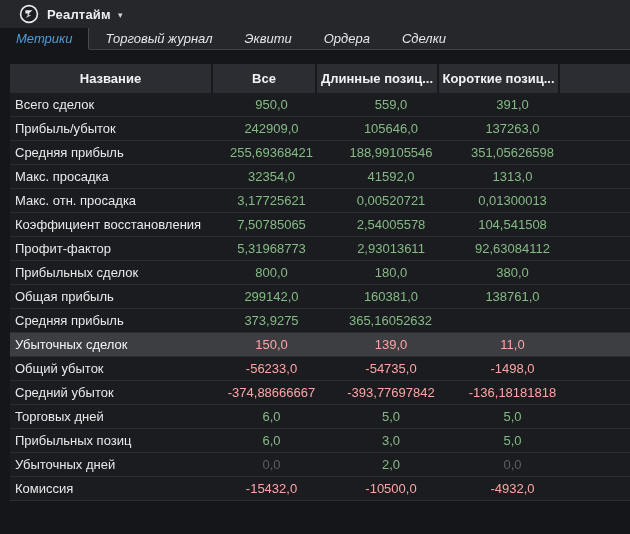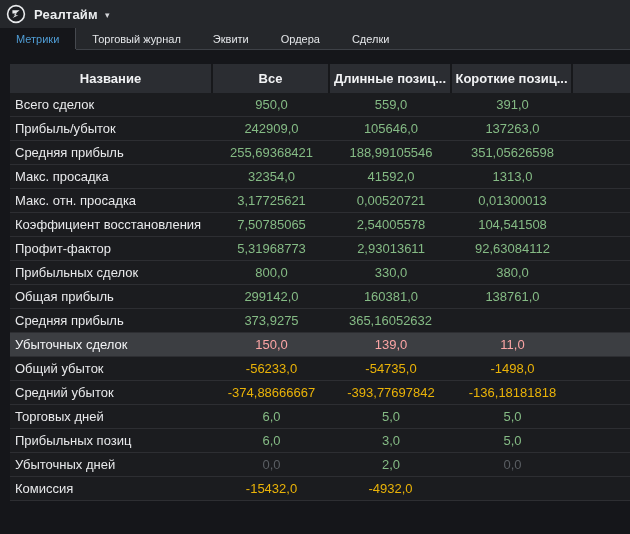--- a/index.html
+++ b/index.html
@@ -9,72 +9,72 @@
     background:#15161a;
     font-family:"Liberation Sans", sans-serif;
     overflow:hidden;
     position:relative;
   }
 
   
   .topbar {
     height:28px; background:#25272b;
     display:flex; align-items:center;
-    padding-left:6px;
+    padding-left:19px;
     text-align:center;
   }
   .realtime-btn { display:flex; align-items:center; cursor:default; }
   .logo-wrap { width:20px; height:20px; margin-right:8px; display:flex; align-items:center; }
   .app-title { color:#eceef0; font-size:13px; font-weight:bold; letter-spacing:.2px; }
   .caret { color:#d3d5d8; font-size:9px; margin-left:7px; padding-top:1px; }
 
   
   .tabbar {
     height:22px; background:#25272b;
     display:flex; align-items:stretch;
     border-bottom:1px solid #3e4147;
   }
   .tab {
-    padding:0 16px; font-size:11px; color:#e4e6e9;
-    display:flex; align-items:center; cursor:default; white-space:nowrap;
+    padding:0 16px; font-size:13px; color:#e4e6e9;
+    display:flex; align-items:center; cursor:default; white-space:nowrap;font-style:italic;
   }
   .tab.active {
     background:#15161a; color:#4f9cd4;
     border-right:1px solid #46494f;
     box-shadow:0 1px 0 #15161a;
   }
 
   
   .metrics-table { position:absolute; left:10px; top:64px; width:620px; }
   .thead { display:flex; height:29px; background:#2b2d32; }
   .th {
     display:flex; align-items:center; justify-content:center;
     font-size:13px; font-weight:bold; color:#f1f2f4;
     border-right:2px solid #17181b; white-space:nowrap; overflow:hidden;
   }
   .th:last-child { border-right:none; }
   .c-name  { width:203px; }
-  .c-all   { width:117px; }
+  .c-all   { width:104px; }
   .c-long  { width:122px; }
   .c-short { width:121px; }
   .c-extra { width:57px; flex:1 1 auto; }
 
   .row {
     display:flex; height:24px;
     background:#1b1c1f; border-bottom:1px solid #2d2e32;
   }
   .row.selected { background:#3c3e42; }
   .cell { display:flex; align-items:center; font-size:13px; }
   .cell.name { width:203px; padding-left:5px; color:#e8e9eb; white-space:nowrap; overflow:hidden; }
   .cell.val  { justify-content:center; white-space:nowrap; }
   .v-all   { width:117px; }
   .v-long  { width:122px; }
   .v-short { width:121px; }
   .tone-positive { color:#85bb85; }
-  .tone-negative { color:#eab308; }
+  .tone-negative { color:#fca5a5; }
   .tone-zero     { color:#5a5e63; }
   .row.selected .cell.val { color:#fca5a5; }
   .row.selected .cell.name { color:#f2f3f5; }
 </style>
 </head>
 <body>
 
 <div class="topbar">
   <div class="realtime-btn">
     <span class="logo-wrap">
@@ -143,21 +143,21 @@
       </div>
       <div class="row">
         <div class="cell name">Профит-фактор</div>
         <div class="cell val v-all tone-positive">5,31968773</div>
         <div class="cell val v-long tone-positive">2,93013611</div>
         <div class="cell val v-short tone-positive">92,63084112</div>
       </div>
       <div class="row">
         <div class="cell name">Прибыльных сделок</div>
         <div class="cell val v-all tone-positive">800,0</div>
-        <div class="cell val v-long tone-positive">330,0</div>
+        <div class="cell val v-long tone-positive">180,0</div>
         <div class="cell val v-short tone-positive">380,0</div>
       </div>
       <div class="row">
         <div class="cell name">Общая прибыль</div>
         <div class="cell val v-all tone-positive">299142,0</div>
         <div class="cell val v-long tone-positive">160381,0</div>
         <div class="cell val v-short tone-positive">138761,0</div>
       </div>
       <div class="row">
         <div class="cell name">Средняя прибыль</div>
@@ -196,16 +196,17 @@
       </div>
       <div class="row">
         <div class="cell name">Убыточных дней</div>
         <div class="cell val v-all tone-zero">0,0</div>
         <div class="cell val v-long tone-positive">2,0</div>
         <div class="cell val v-short tone-zero">0,0</div>
       </div>
       <div class="row">
         <div class="cell name">Комиссия</div>
         <div class="cell val v-all tone-negative">-15432,0</div>
+        <div class="cell val v-long tone-negative">-10500,0</div>
         <div class="cell val v-short tone-negative">-4932,0</div>
       </div>
     </div>
 </div>
 
 </body></html>

